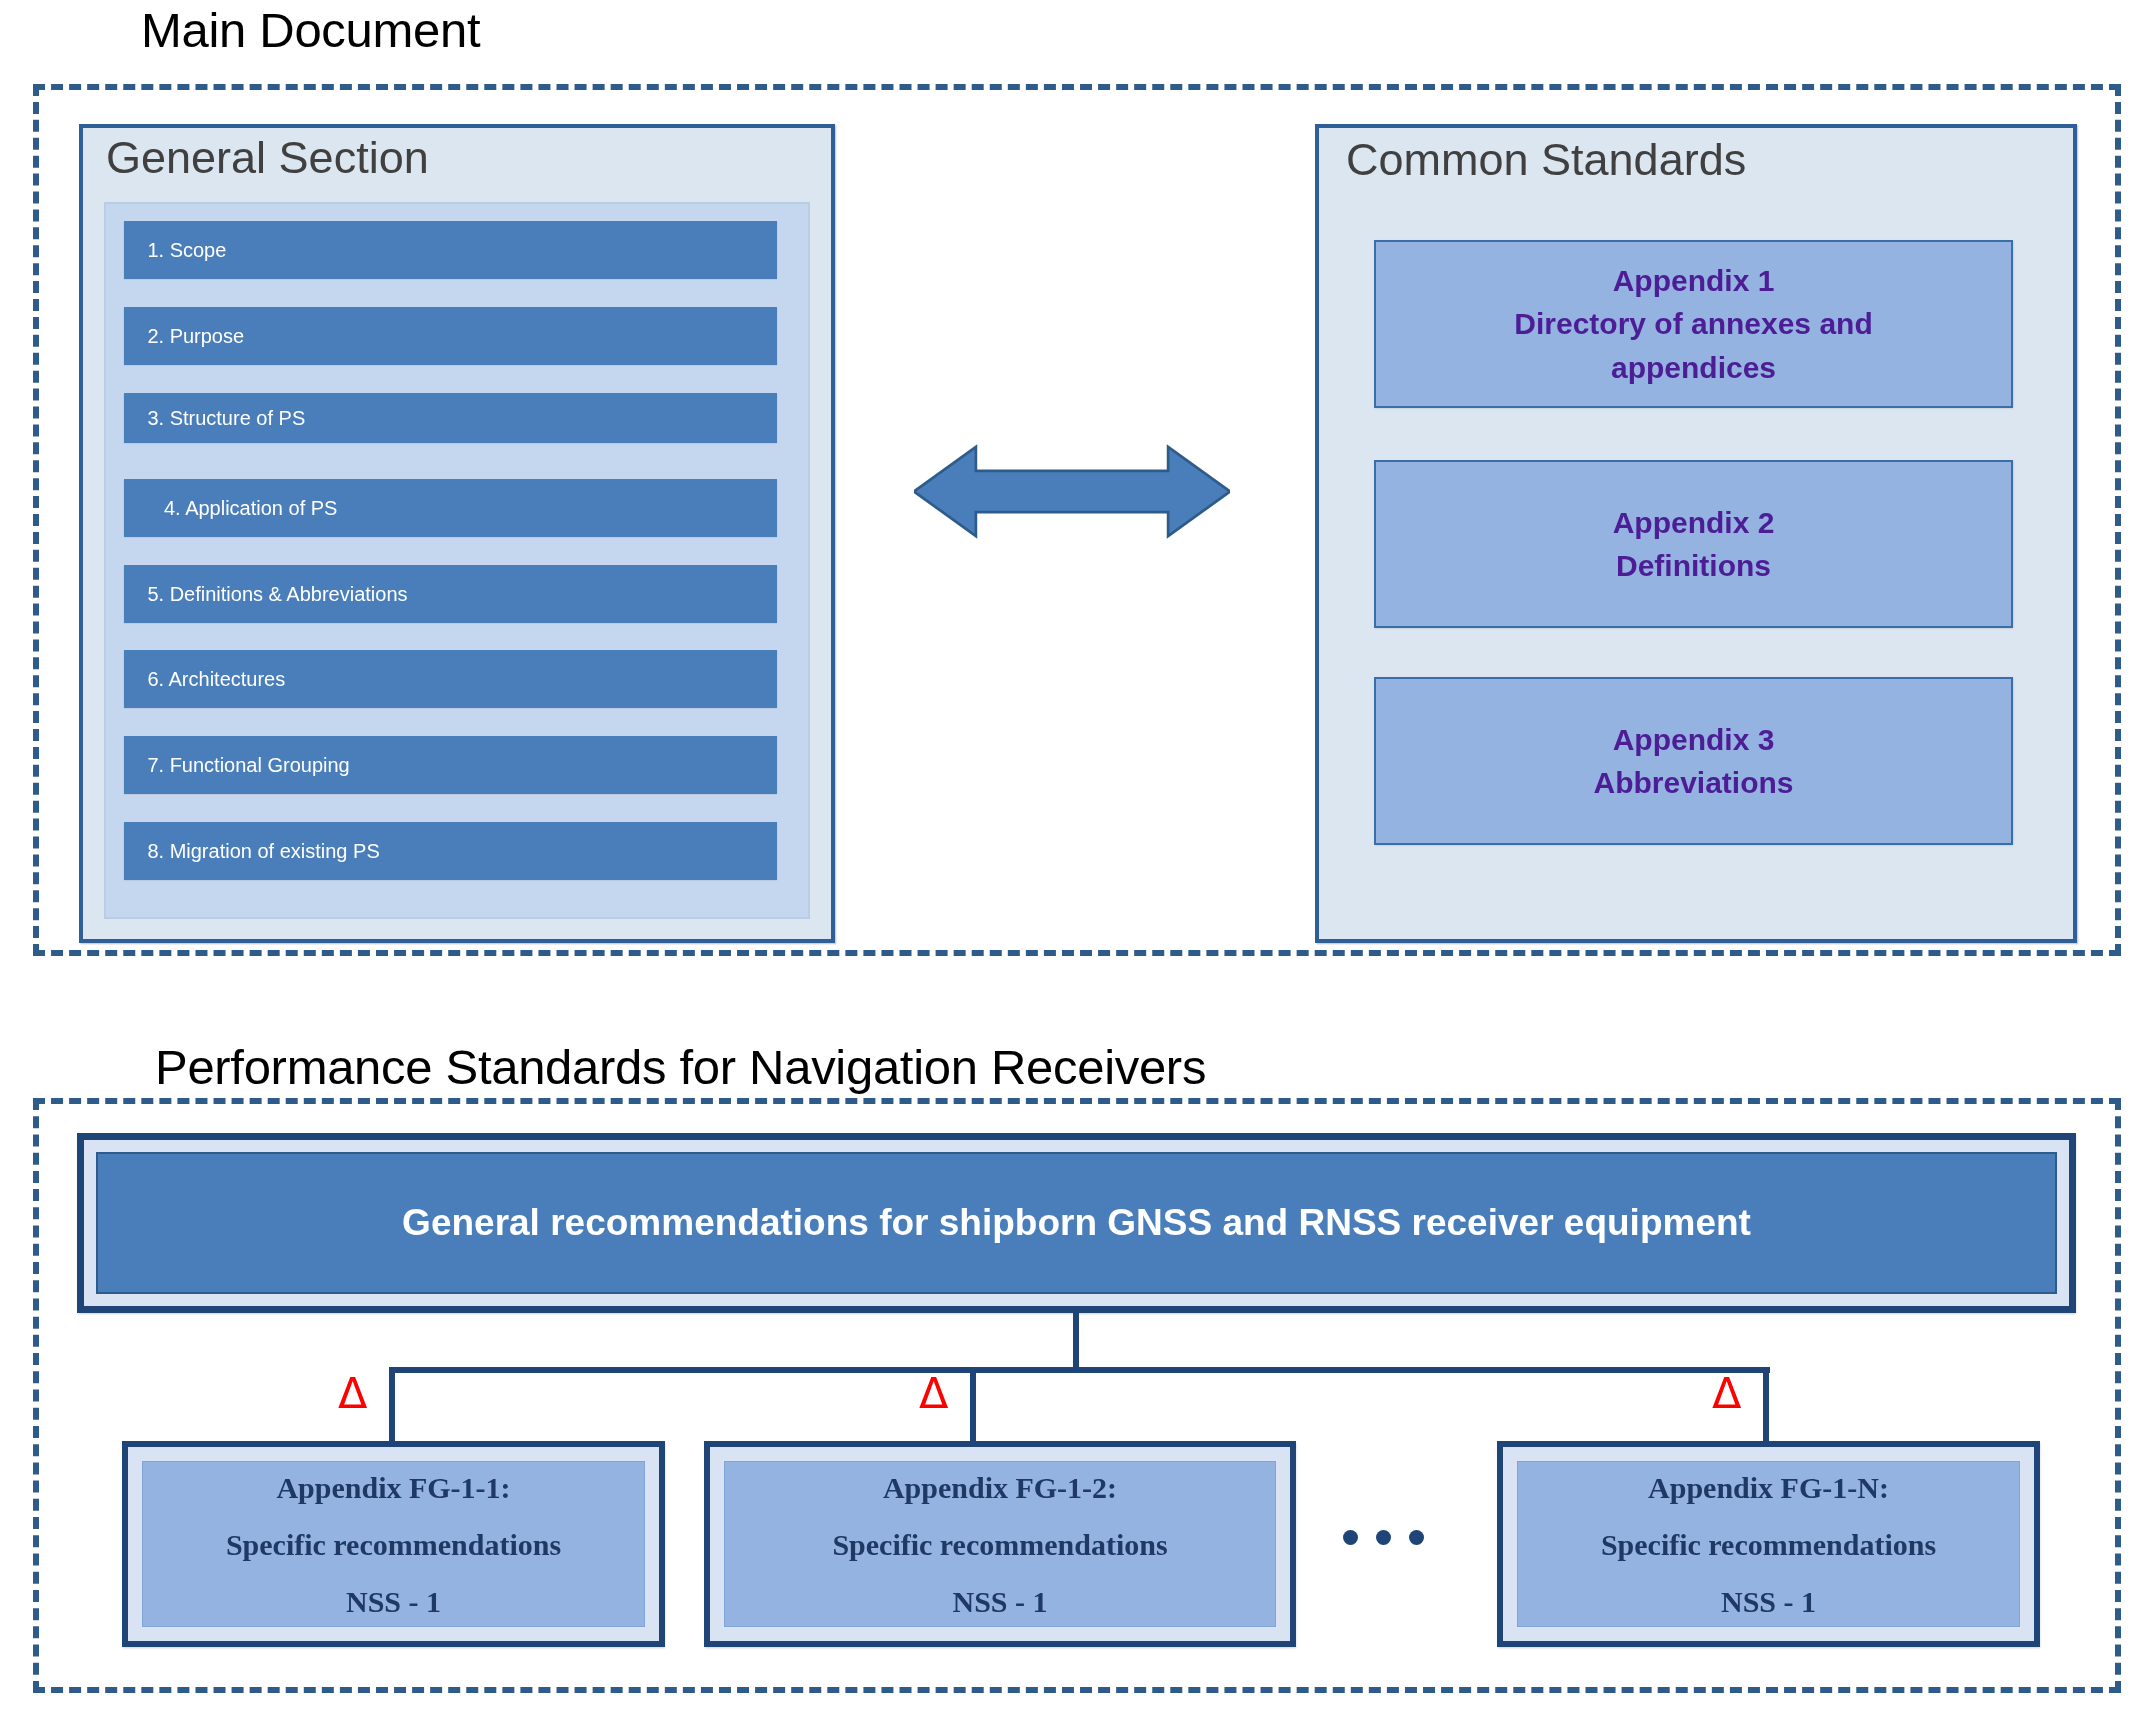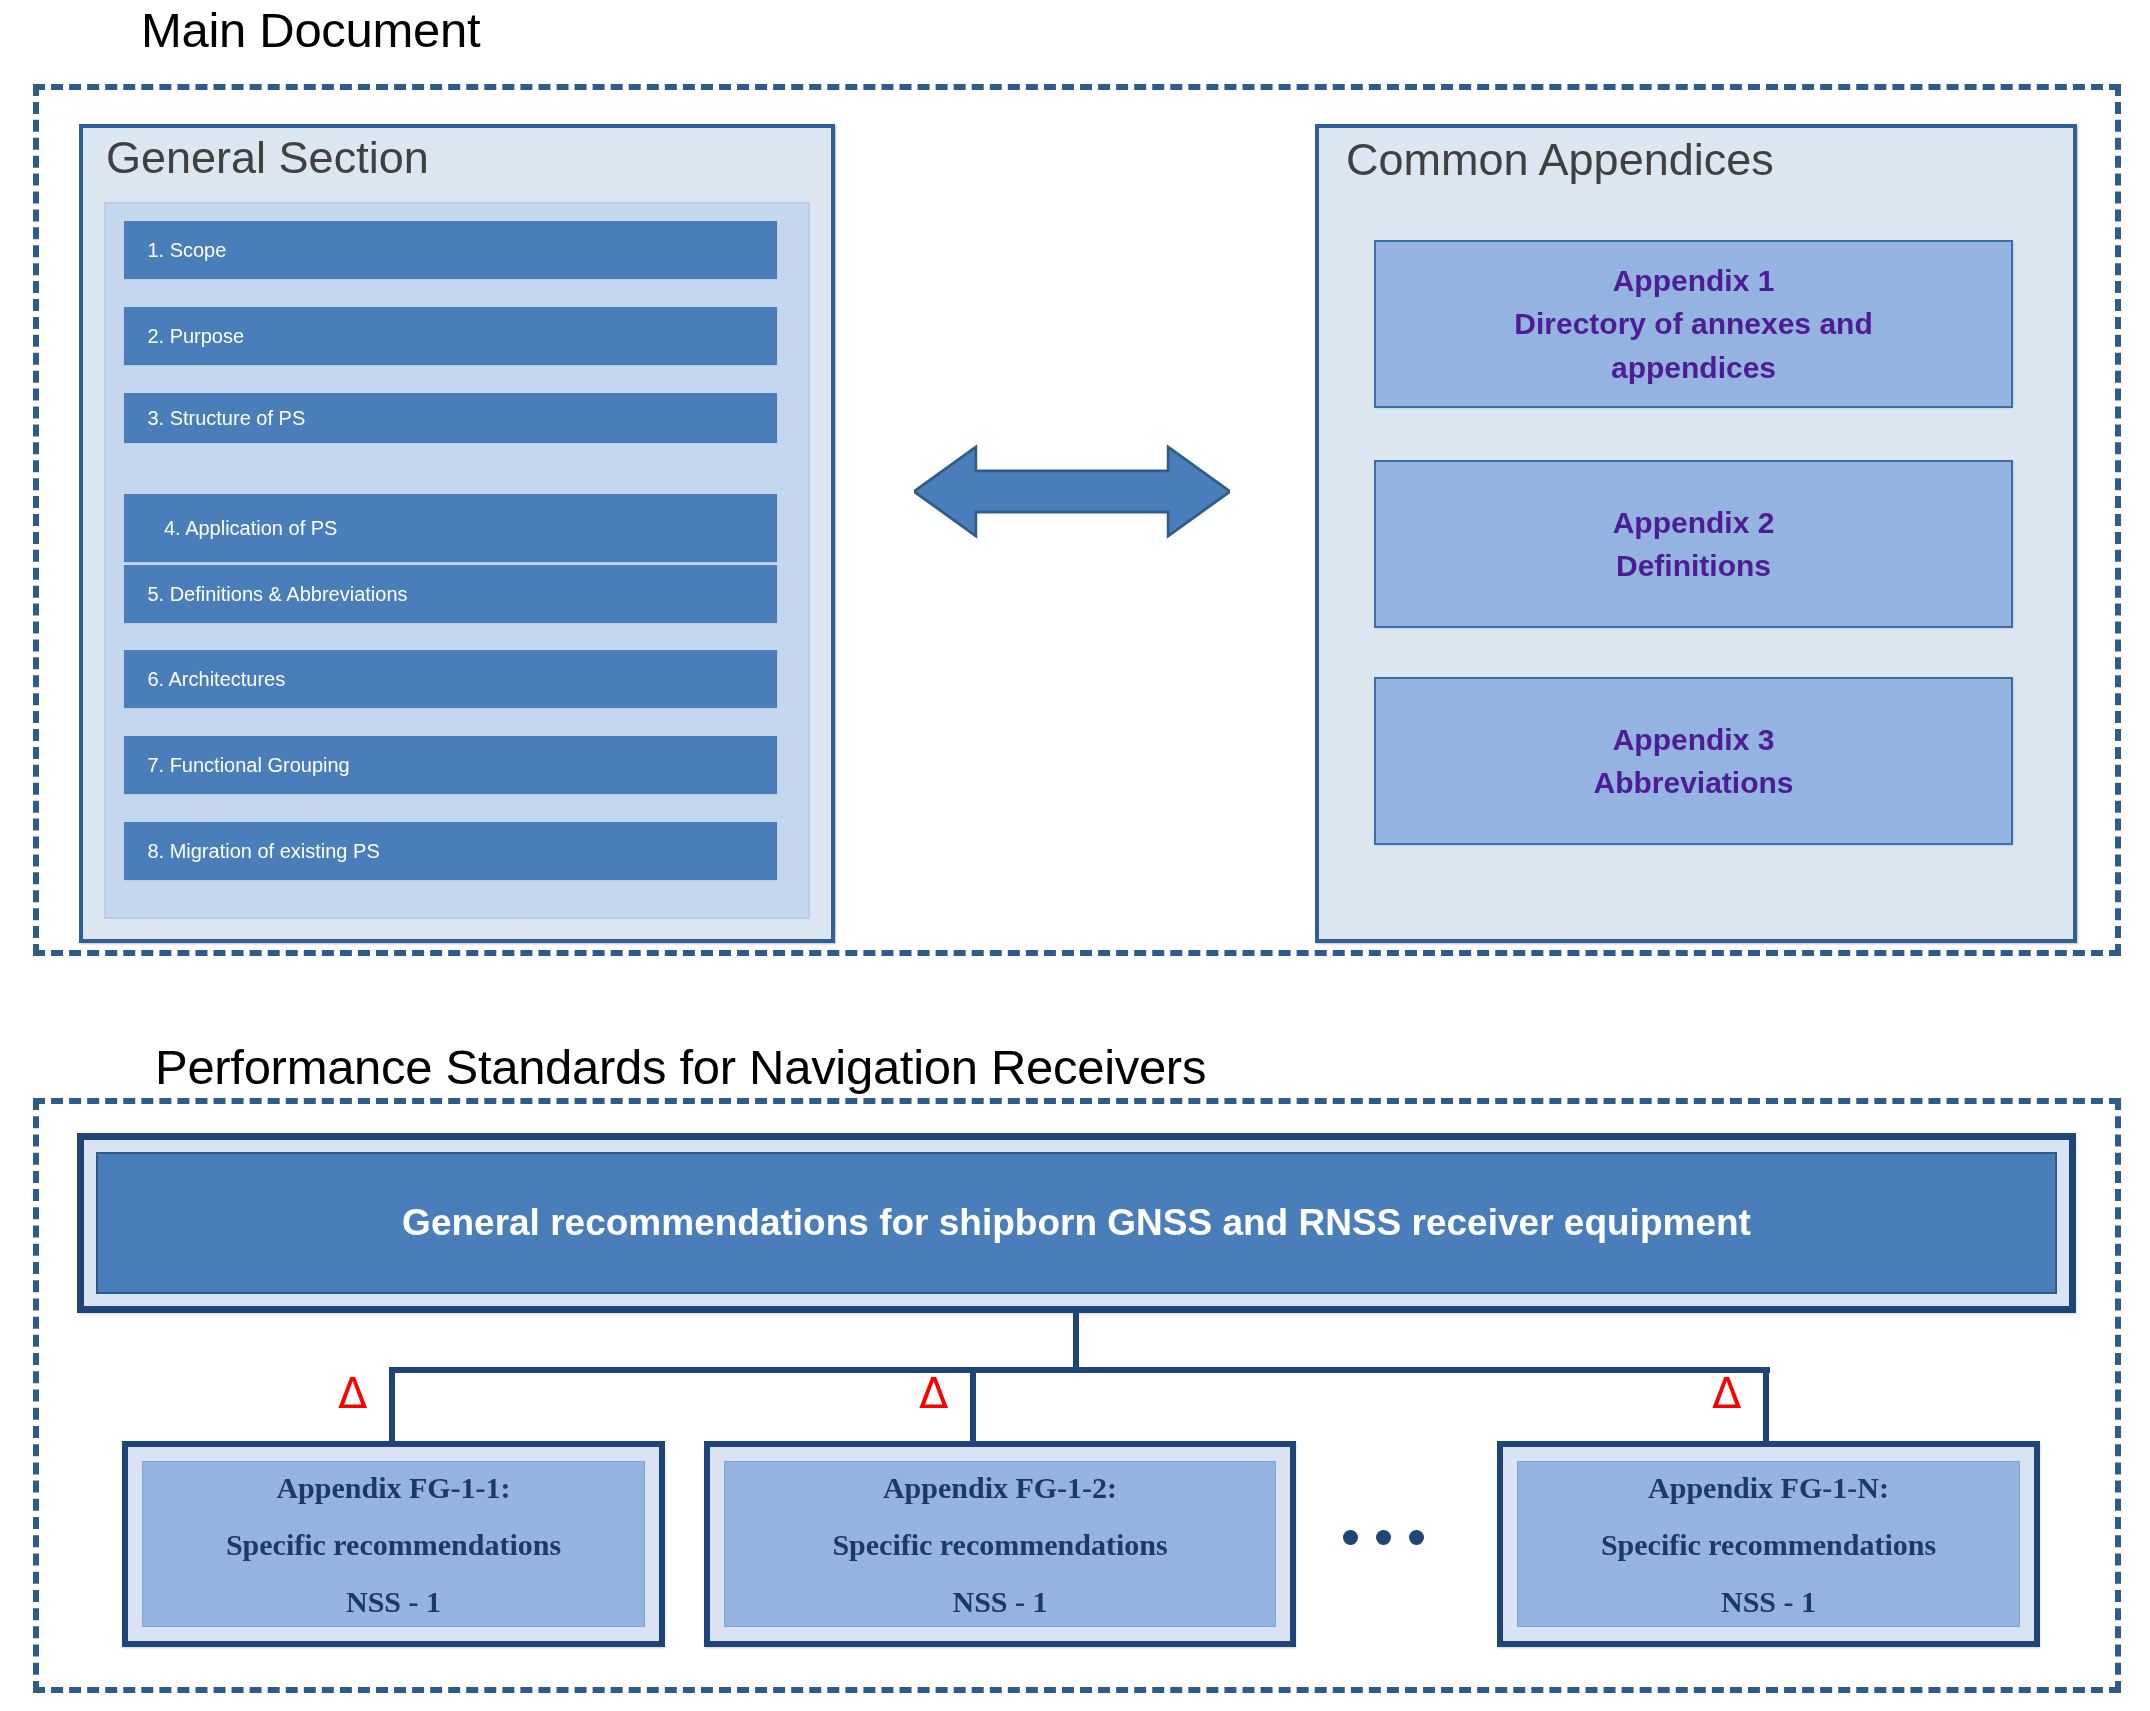--- a/index.html
+++ b/index.html
@@ -170,35 +170,35 @@
 
 <div class="abs panel" style="left:79px; top:124px; width:756px; height:819px;"></div>
 
 <div class="abs panel-title" style="left:106px; top:135px;">General Section</div>
 
 <div class="abs list-frame" style="left:104px; top:202px; width:706px; height:717px;"></div>
 
 <div class="abs list-item" style="left:124px; top:221px; width:653px; height:58px;">1. Scope</div>
 <div class="abs list-item" style="left:124px; top:307px; width:653px; height:58px;">2. Purpose</div>
 <div class="abs list-item" style="left:124px; top:393px; width:653px; height:50px;">3. Structure of PS</div>
-<div class="abs list-item" style="left:124px; top:494px; width:653px; height:68px;padding-left:40px;">4. Application of PS</div>
+<div class="abs list-item" style="left:124px; top:479px; width:653px; height:58px;padding-left:40px;">4. Application of PS</div>
 <div class="abs list-item" style="left:124px; top:565px; width:653px; height:58px;">5. Definitions &amp; Abbreviations</div>
 <div class="abs list-item" style="left:124px; top:650px; width:653px; height:58px;">6. Architectures</div>
 <div class="abs list-item" style="left:124px; top:736px; width:653px; height:58px;">7. Functional Grouping</div>
 <div class="abs list-item" style="left:124px; top:822px; width:653px; height:58px;">8. Migration of existing PS</div>
 
 <div class="abs dbl-arrow" style="left:914px; top:440px; width:316px; height:103px;">
   <svg width="316" height="103" viewBox="0 0 460 150">
     <polygon points="0,75 90,10 90,45 370,45 370,10 460,75 370,140 370,105 90,105 90,140" fill="#4a7ebb" stroke="#2e5c8a" stroke-width="4" stroke-linejoin="miter"></polygon>
   </svg>
 </div>
 
 <div class="abs panel" style="left:1315px; top:124px; width:762px; height:819px;"></div>
 
-<div class="abs panel-title" style="left:1346px; top:137px;">Common Appendices</div>
+<div class="abs panel-title" style="left:1346px; top:137px;">Common Standards</div>
 
 <div class="abs appendix-card" style="left:1374px; top:240px; width:639px; height:168px;">
   <span class="ln">Appendix 1</span>
   <span class="ln">Directory of annexes and</span>
   <span class="ln">appendices</span>
 </div>
 
 <div class="abs appendix-card" style="left:1374px; top:460px; width:639px; height:168px;">
   <span class="ln">Appendix 2</span>
   <span class="ln">Definitions</span>

